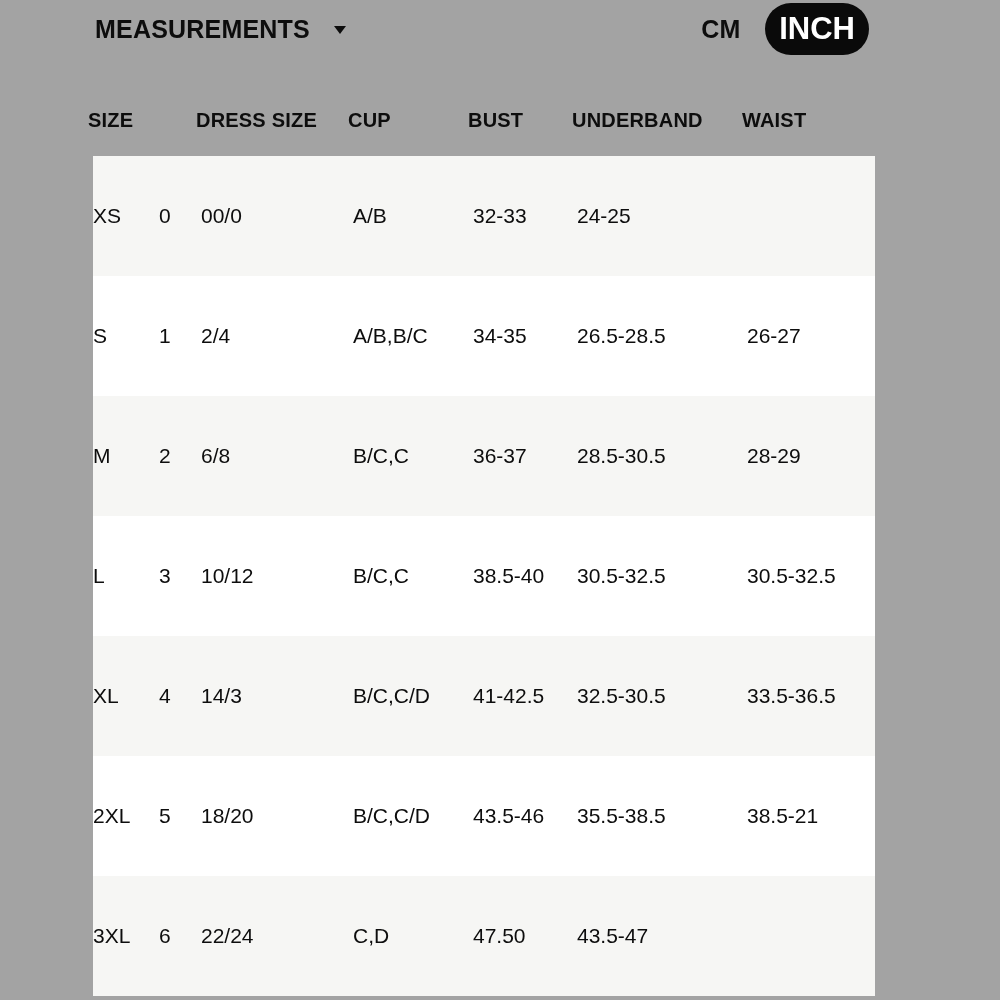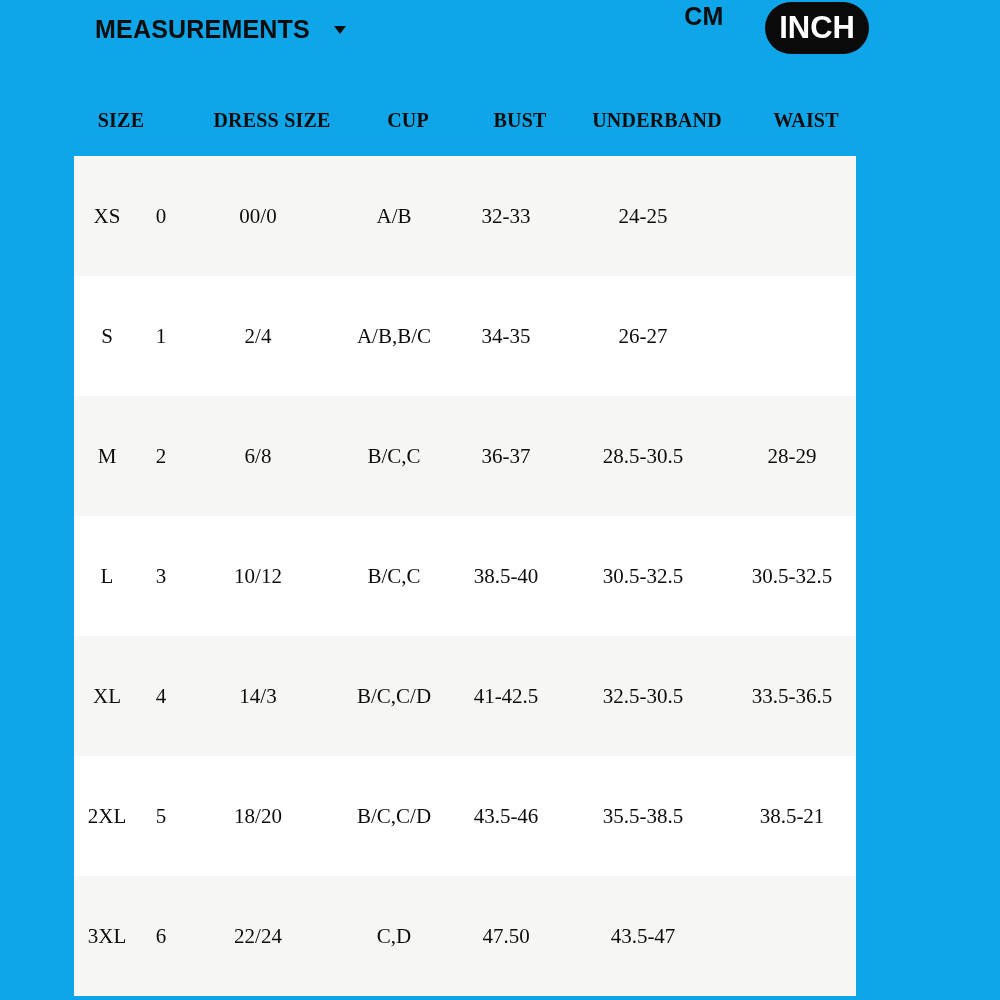--- a/index.html
+++ b/index.html
@@ -10,21 +10,21 @@
     height: 1000px;
     overflow: hidden;
     font-family: "Liberation Sans", "DejaVu Sans", sans-serif;
     color: #0d0d0d;
     -webkit-font-smoothing: antialiased;
   }
   .page {
     position: relative;
     width: 1000px;
     height: 1000px;
-    background: #0ea5e9;
+    background: #a3a3a3;
   }
 
   
   .title-dropdown {
     position: absolute;
     left: 95px;
     top: 8px;
     height: 42px;
     display: flex;
     align-items: center;
@@ -44,21 +44,22 @@
     border-right: 6px solid transparent;
     border-top: 8px solid #0d0d0d;
     margin-top: 2px;
   }
   .unit-toggle {
     position: absolute;
     top: 2px;
     right: 131px;
     height: 54px;
     display: flex;
-    gap: 42px;
+    align-items: center;
+    gap: 25px;
   }
   .unit-cm {
     font-size: 25px;
     font-weight: 700;
     cursor: pointer;
   }
   .unit-pill {
     background: #0a0a0a;
     color: #ffffff;
     font-size: 31px;
@@ -72,36 +73,34 @@
     align-items: center;
     justify-content: center;
     cursor: pointer;
   }
 
   
   .grid-row {
     display: grid;
     grid-template-columns: 66px 42px 152px 120px 104px 170px 128px;
     align-items: center;
-    text-align: center;
-    font-family: Liberation Serif, serif;
   }
   .thead {
     position: absolute;
     left: 88px;
     top: 95px;
     width: 782px;
     height: 50px;
     font-size: 20px;
     font-weight: 700;
     letter-spacing: 0.2px;
   }
   .tbody {
     position: absolute;
-    left: 74px;
+    left: 93px;
     top: 156px;
     width: 782px;
   }
   .trow {
     height: 120px;
     font-size: 21px;
     font-weight: 400;
     background: #ffffff;
   }
   .trow.alt {
@@ -144,20 +143,21 @@
       <span class="cell">32-33</span>
       <span class="cell">24-25</span>
     </div>
 
     <div class="trow grid-row">
       <span class="cell">S</span>
       <span class="cell">1</span>
       <span class="cell">2/4</span>
       <span class="cell">A/B,B/C</span>
       <span class="cell">34-35</span>
+      <span class="cell">26.5-28.5</span>
       <span class="cell">26-27</span>
     </div>
 
     <div class="trow alt grid-row">
       <span class="cell">M</span>
       <span class="cell">2</span>
       <span class="cell">6/8</span>
       <span class="cell">B/C,C</span>
       <span class="cell">36-37</span>
       <span class="cell">28.5-30.5</span>

